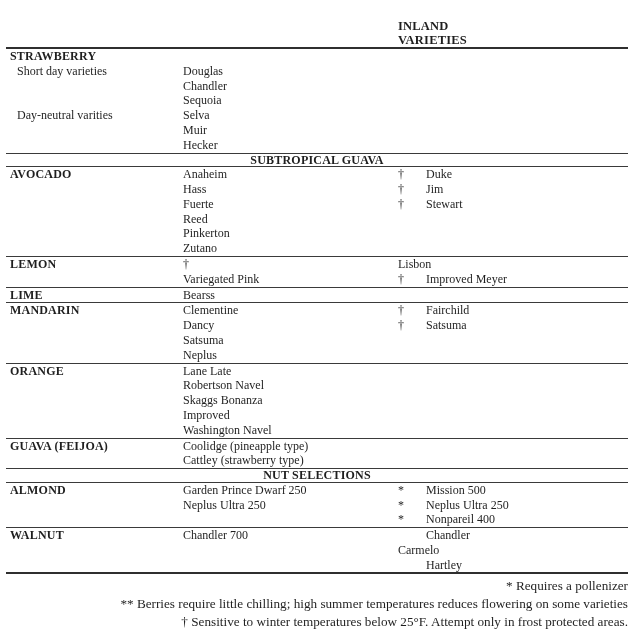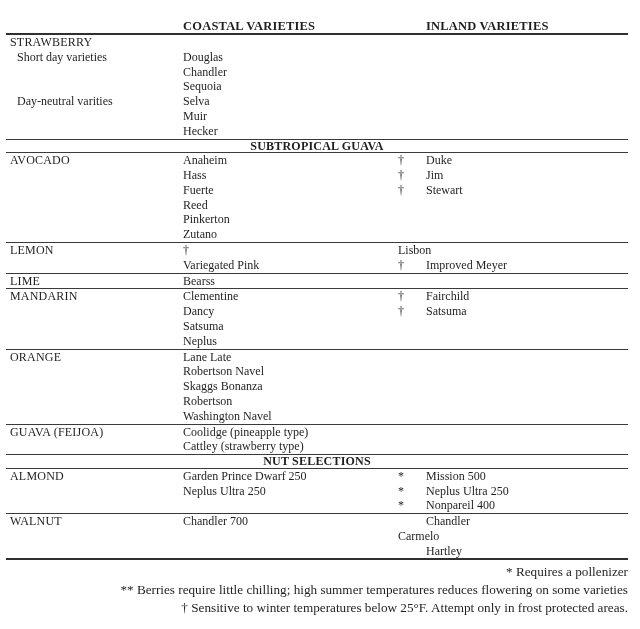--- a/index.html
+++ b/index.html
@@ -13,21 +13,21 @@
 
   .row {
     display: grid;
     grid-template-columns: 177px 215px 28px 1fr;
     font-size: 12px;
     line-height: 14.8px;
     white-space: nowrap;
   }
   .c1 { padding-left: 4px; }
   .sub { padding-left: 11px; }
-  .cat { font-weight: normal; letter-spacing: 0.2px; }
+  .cat { font-weight: bold; letter-spacing: 0.2px; }
 
   .hdr-row {
     display: grid;
     grid-template-columns: 177px 215px 28px 1fr;
     border-bottom: 2px solid #2f2f2f;
     font-size: 12.5px;
     line-height: 14px;
     font-weight: bold;
     letter-spacing: 0.2px;
   }
@@ -54,21 +54,20 @@
   }
   .fn { white-space: nowrap; text-align: right; }
 </style>
 </head>
 <body>
 
 <div class="page">
 
   <div class="hdr-row">
     <div class="c1"></div>
-    <div>COASTAL VARIETIES</div>
     <div></div>
     <div>INLAND VARIETIES</div>
   </div>
 
   <div class="section no-top">
     <div class="row">
       <div class="c1 cat">STRAWBERRY</div>
       <div></div>
       <div></div>
       <div></div>
@@ -221,21 +220,21 @@
       <div></div>
     </div>
     <div class="row">
       <div class="c1"></div>
       <div>Skaggs Bonanza</div>
       <div></div>
       <div></div>
     </div>
     <div class="row">
       <div class="c1"></div>
-      <div>Robertson</div>
+      <div>Improved</div>
       <div></div>
       <div></div>
     </div>
     <div class="row">
       <div class="c1"></div>
       <div>Washington Navel</div>
       <div></div>
       <div></div>
     </div>
   </div>

